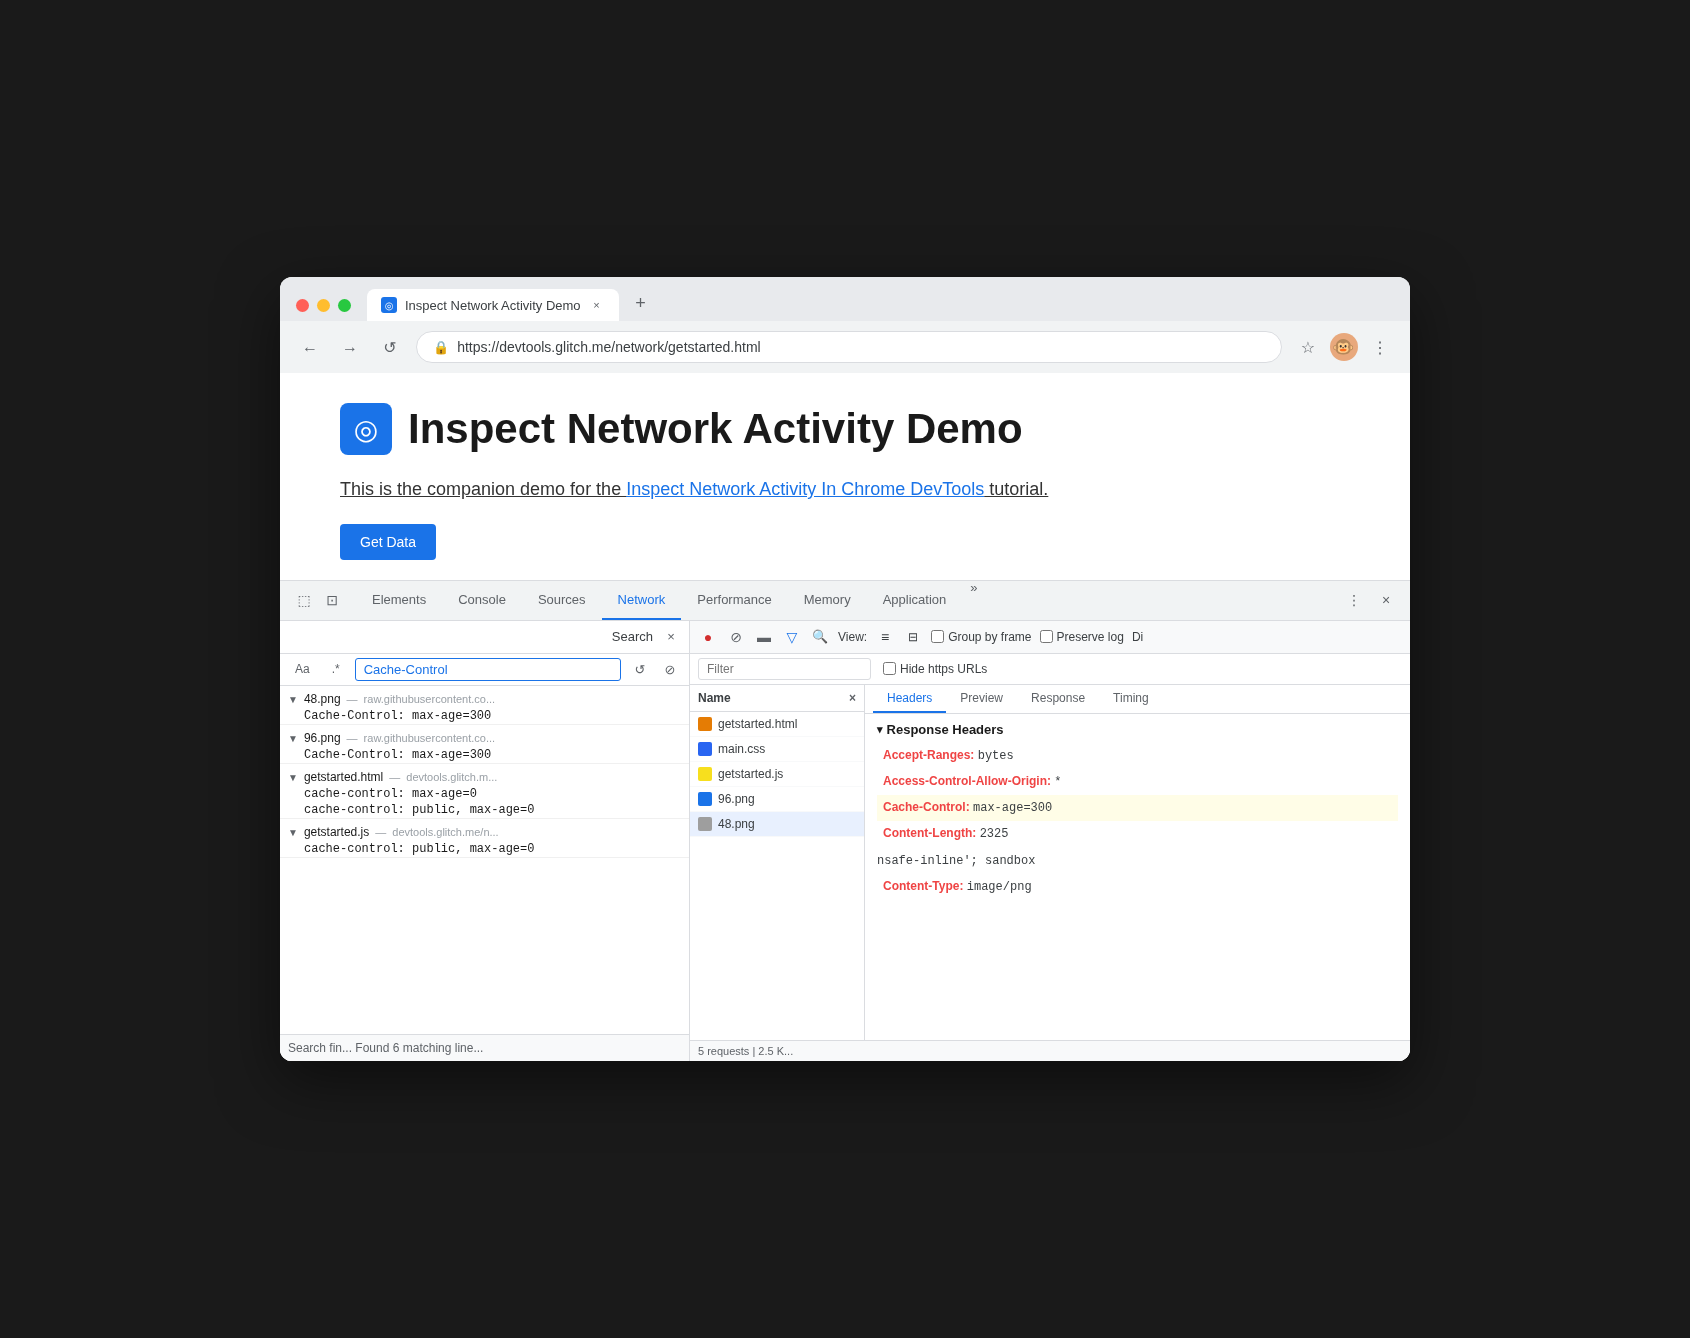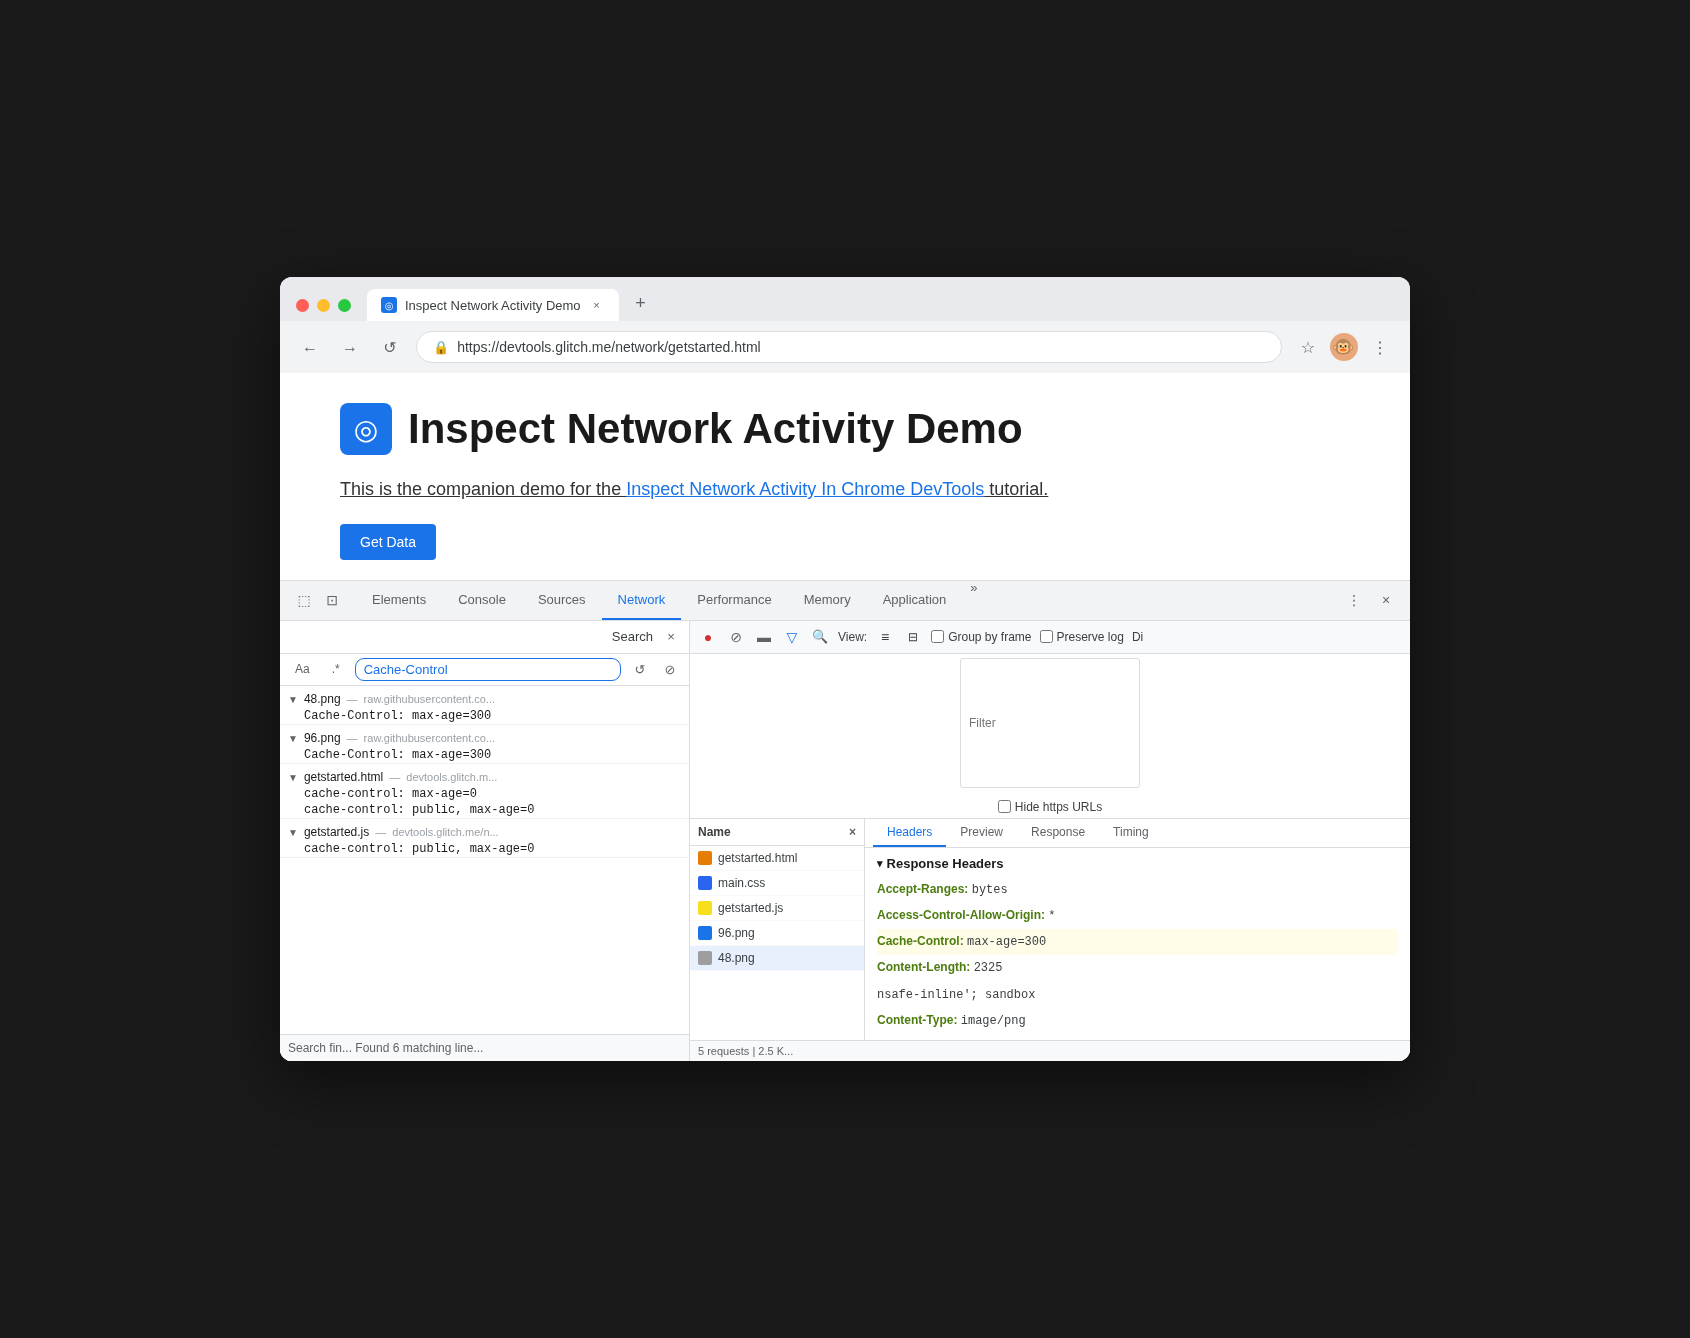--- a/index.html
+++ b/index.html
@@ -354,21 +354,21 @@
       font-size: 12px;
       color: #5f6368;
       cursor: pointer;
       border: 1px solid transparent;
       border-radius: 3px;
     }
 
     .search-filter-input {
       flex: 1;
       border: 1px solid #1a73e8;
-      border-radius: 9px;
+      border-radius: 3px;
       padding: 3px 8px;
       font-size: 13px;
       color: #1a73e8;
       background: white;
       outline: none;
     }
 
     .search-refresh-btn, .search-cancel-btn {
       width: 22px;
       height: 22px;
@@ -693,21 +693,22 @@
       font-size: 12px;
       line-height: 1.6;
     }
 
     .header-row.highlighted {
       background: #fffde7;
     }
 
     .header-key {
       font-weight: 600;
-      color: #4d7c0f;
+      color: #ef4444;
+      margin-left: 6px;
     }
 
     .header-value {
       color: #3c4043;
       font-family: 'Courier New', monospace;
     }
   </style>
 </head>
 <body>
 
@@ -889,21 +890,21 @@
             <input type="checkbox" style="">
             <span>Group by frame</span>
           </label>
           <label class="net-checkbox-label">
             <input type="checkbox" style="">
             <span>Preserve log</span>
           </label>
           <span style="font-size:12px;color:#3c4043;">Di</span>
         </div>
 
-        <div style="padding:4px 8px; display:flex; align-items:center; gap:12px; border-bottom:1px solid #dadce0; background:white;flex-direction:column;">
+        <div style="padding:4px 8px; display:flex; align-items:center; gap:12px; border-bottom:1px solid #dadce0; background:white;">
           <input class="net-filter-input" placeholder="Filter" style="width: 180px;">
           <label class="net-checkbox-label">
             <input type="checkbox" style="">
             <span>Hide https URLs</span>
           </label>
         </div>
 
 
         <div class="network-content">
 

